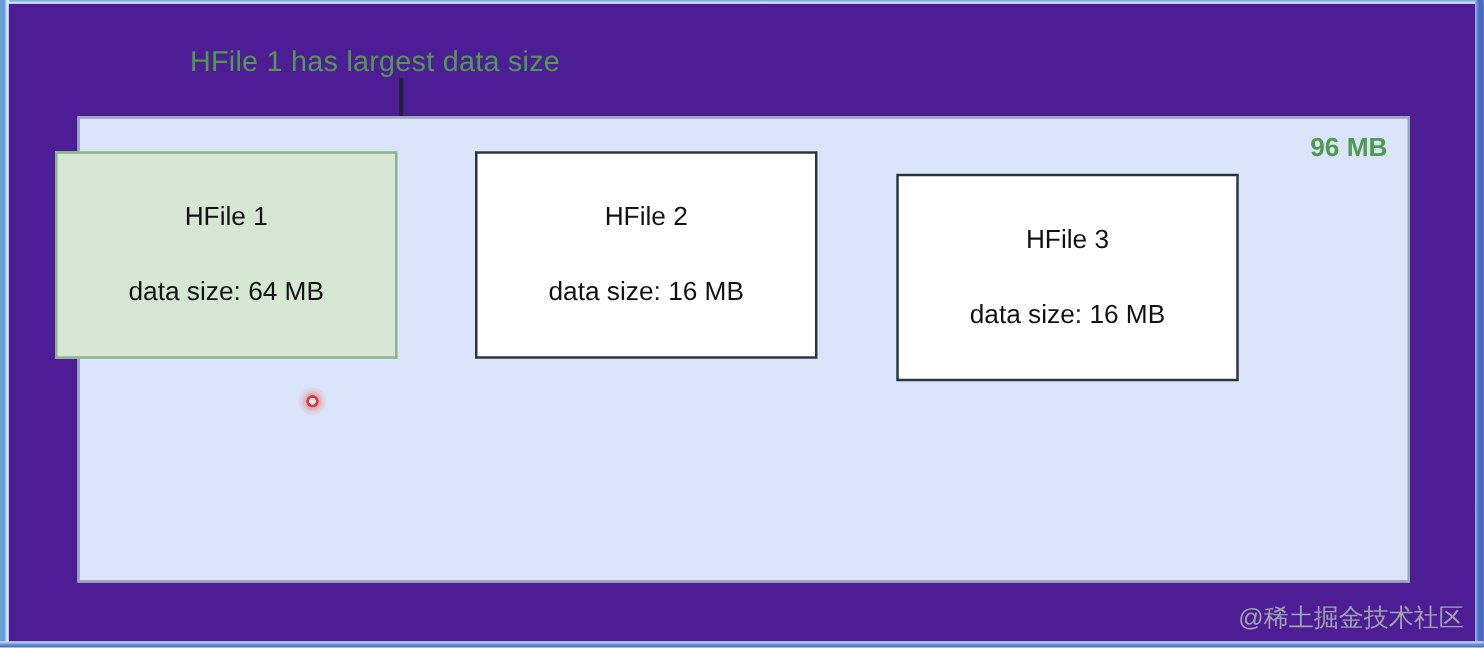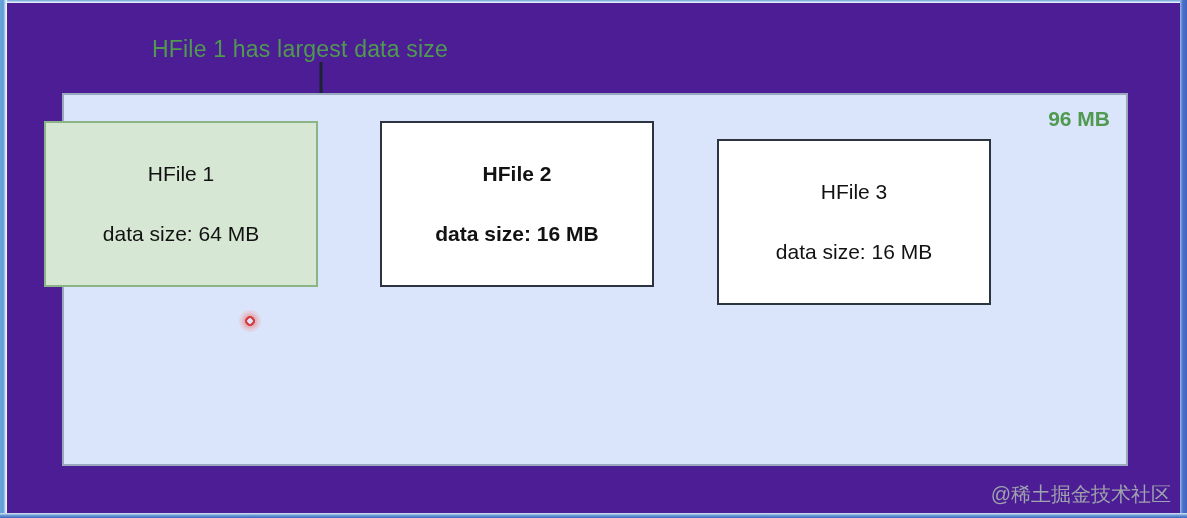--- a/index.html
+++ b/index.html
@@ -111,21 +111,21 @@
     display: flex;
     flex-direction: column;
     align-items: center;
     justify-content: center;
   }
   .hfile.highlight {
     background: #d6e8d4;
     border-color: #8bb487;
   }
   .hfile.pos-0 { left: 0px; }
-  .hfile.pos-1 { left: 336px; font-weight: bold; }
+  .hfile.pos-1 { left: 336px; }
   .hfile.pos-2 { left: 673px; margin-top: 18px; }
 
   .hfile-name {
     font-size: 21px;
     color: #121212;
     margin-bottom: 36px;
     white-space: nowrap;
   }
   .hfile-size {
     font-size: 21px;

